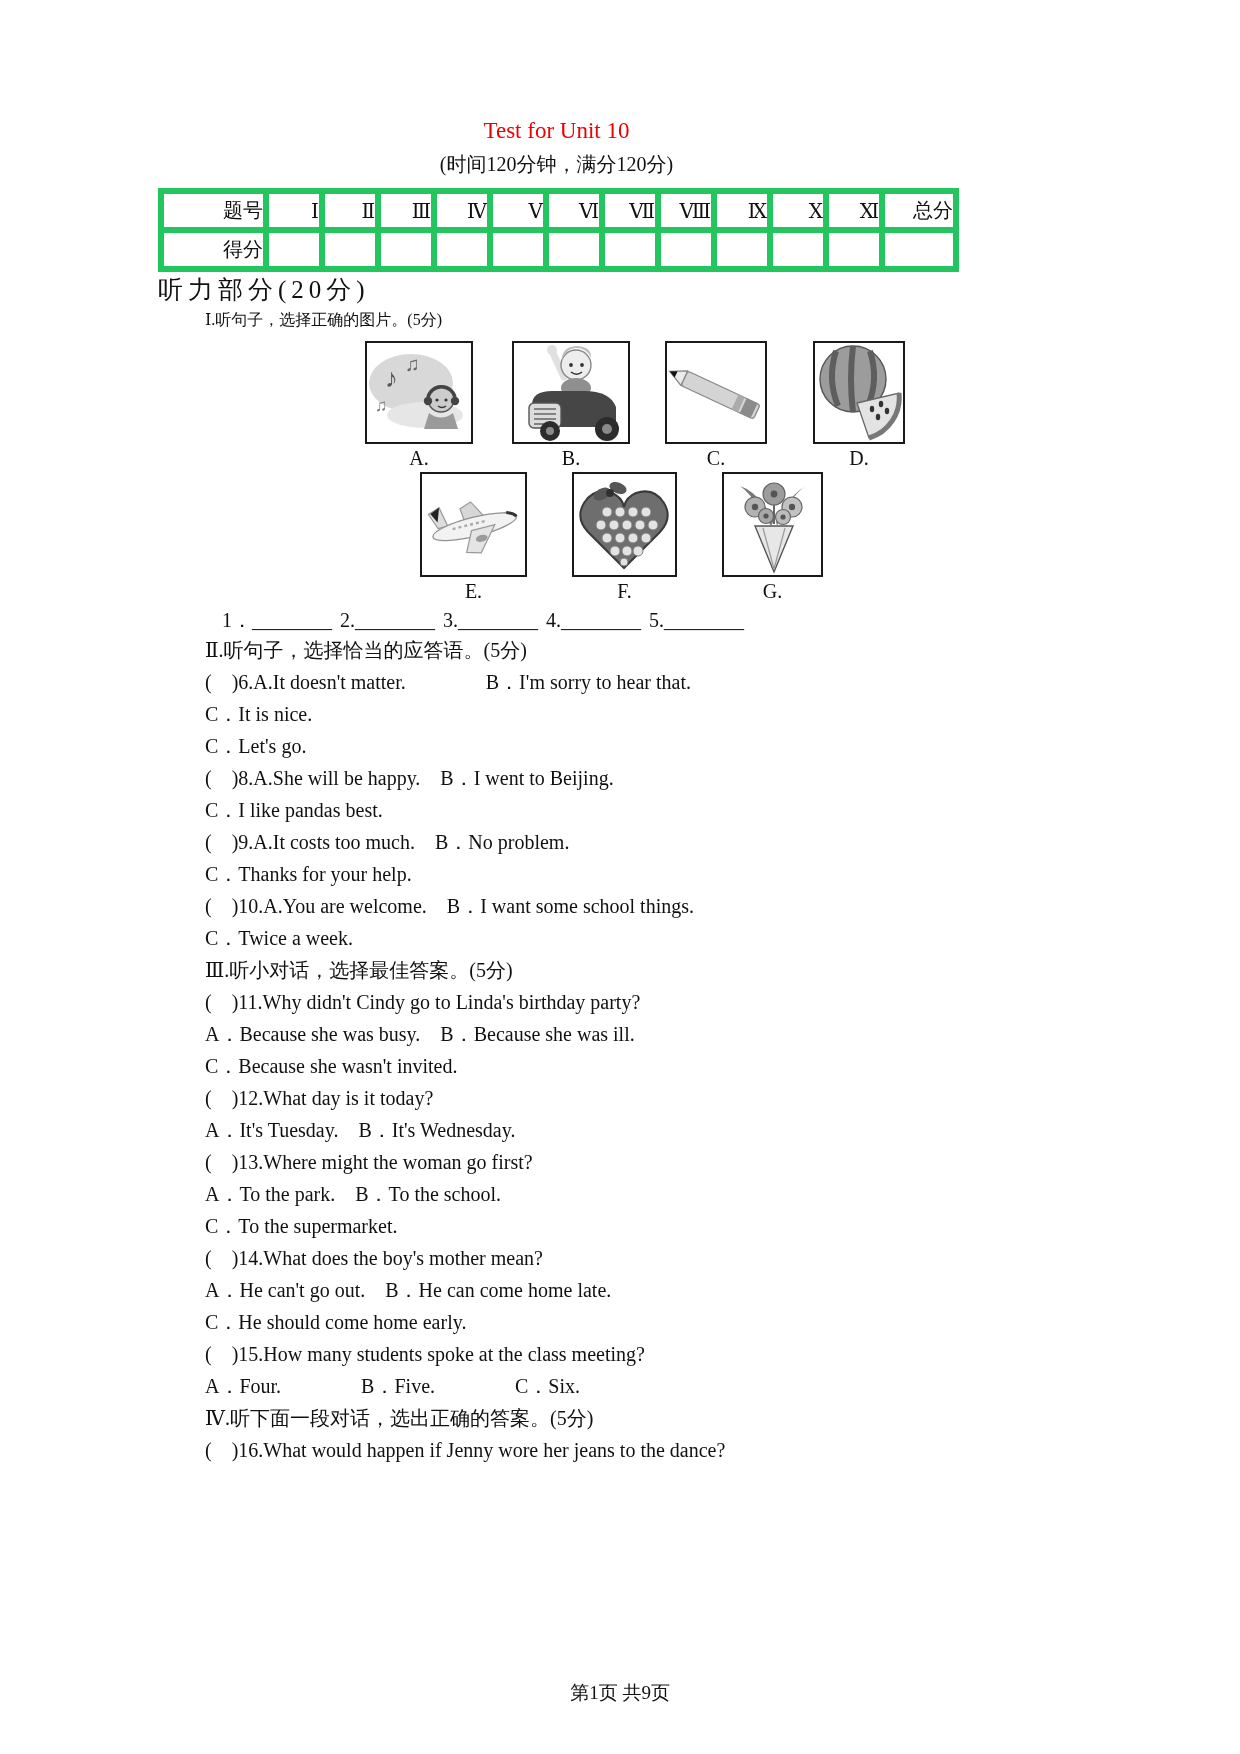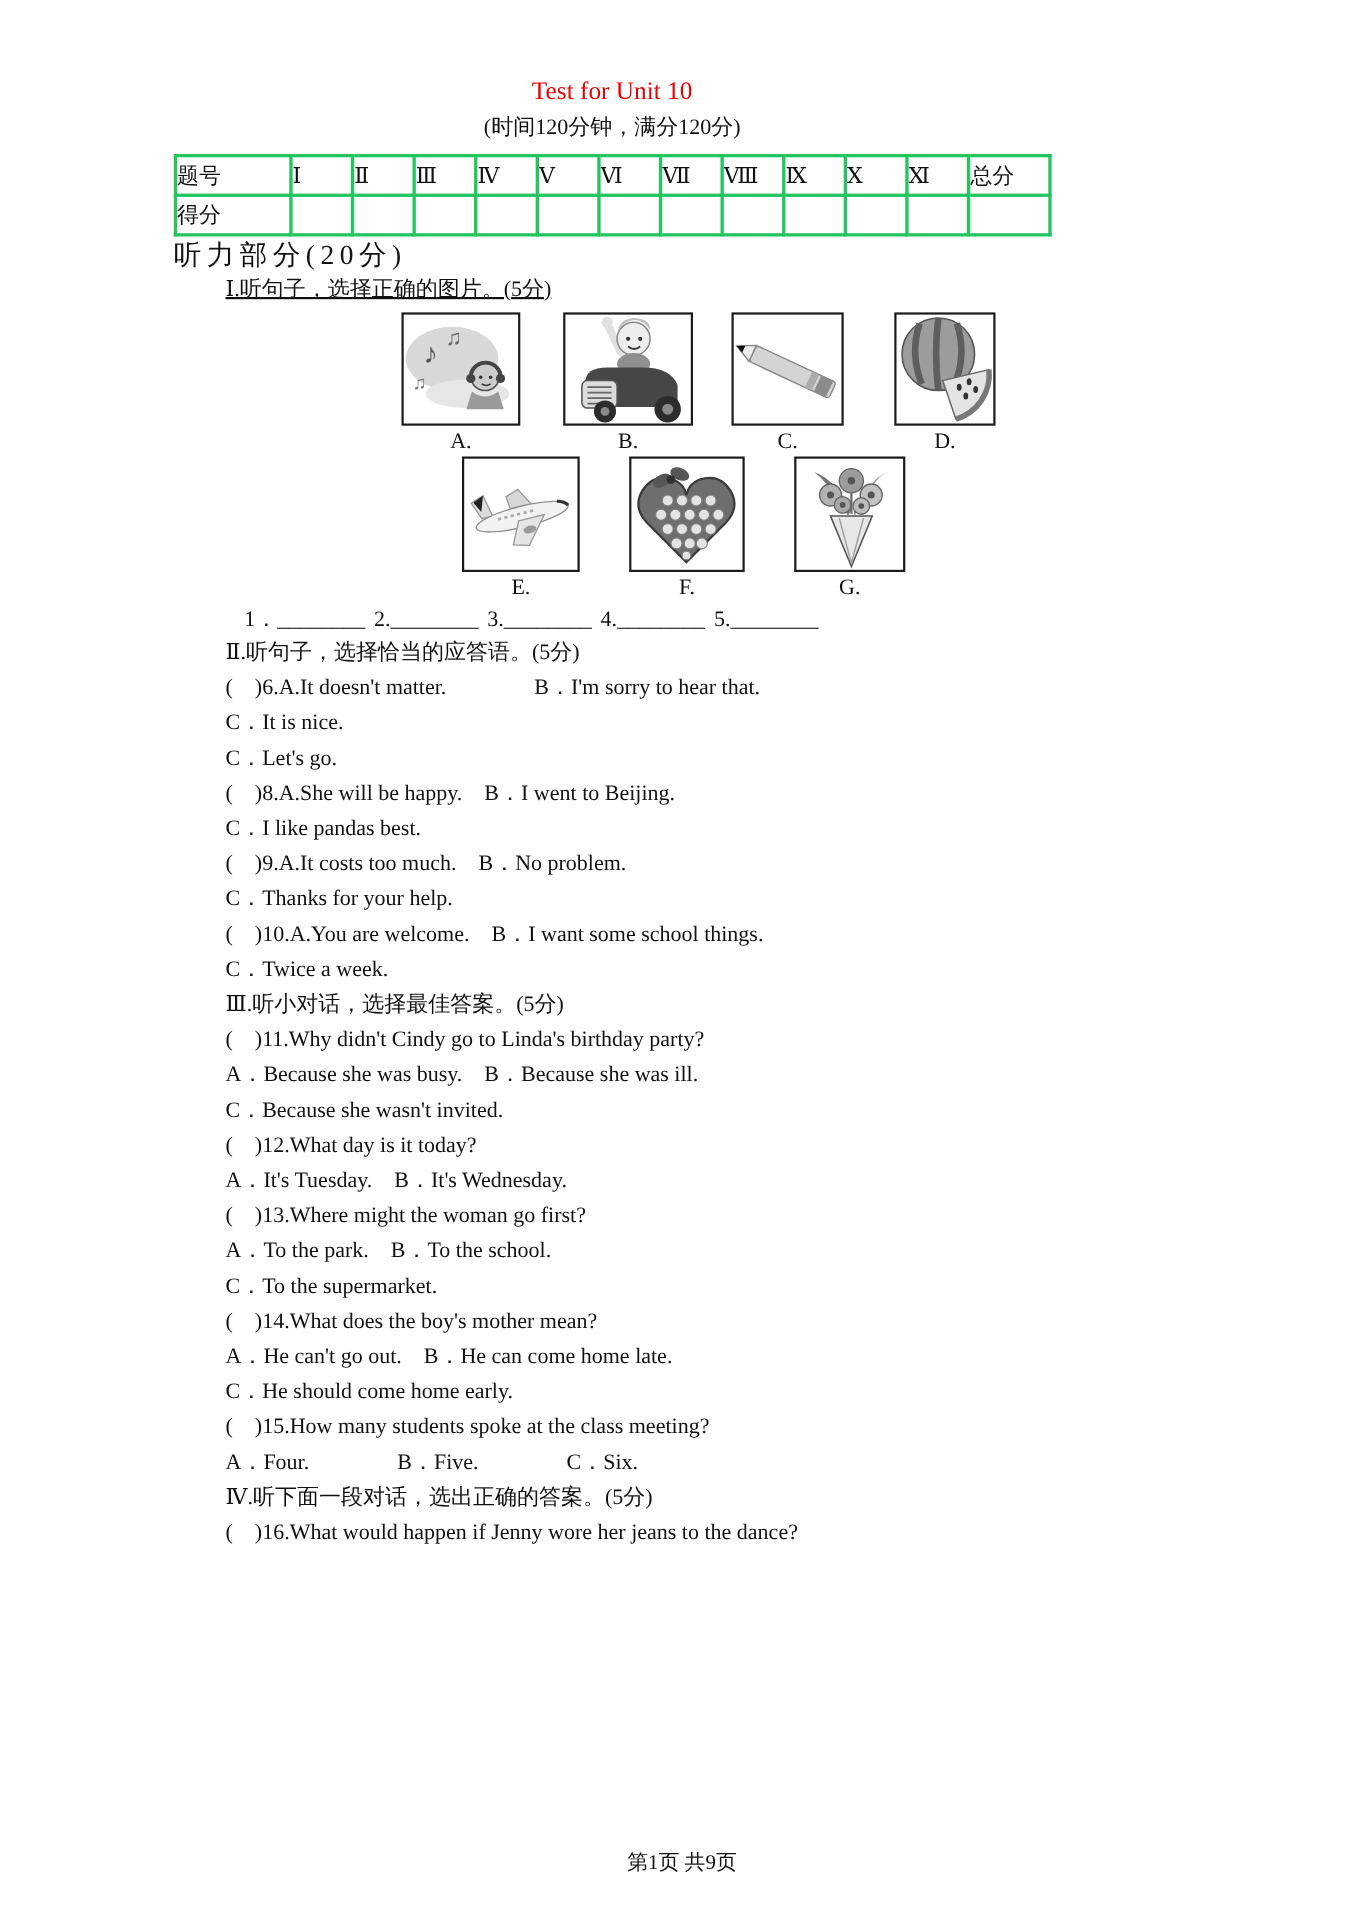--- a/index.html
+++ b/index.html
@@ -4,40 +4,40 @@
 <style>
   html,body{margin:0;padding:0;background:#fff;}
   .page{
     position:relative;
     width:1240px;height:1754px;
     background:#ffffff;
     font-family:"Liberation Serif","DejaVu Serif",serif;
     color:#111;
     overflow:hidden;
     box-sizing:border-box;
-    padding-top:68px;
+    padding-top:116px;
   }
   .content{width:797px;margin-left:158px;}
   .title{
     text-align:center;font-size:23px;line-height:30px;
     color:#ee0000;font-weight:normal;margin:0;
   }
   .subtitle{text-align:center;font-size:20px;line-height:28px;margin-top:4px;}
   table.score-table{
     border-collapse:collapse;margin-top:10px;width:797px;
     table-layout:fixed;border:2px solid #000;
   }
   table.score-table td{
-    border:3px solid #22c55e;height:33px;text-align:left;
+    border:6px solid #22c55e;height:33px;text-align:right;
     font-size:20px;padding:0;overflow:hidden;
   }
   .part-header{
     font-size:25px;line-height:30px;margin-top:3px;letter-spacing:5px;
   }
-  .sec-title{font-size:20px;line-height:30px;padding-left:47px;text-decoration:underline;}
+  .sec-title{font-size:16px;line-height:30px;padding-left:47px;}
   .pic-row{position:relative;height:129px;margin-top:6px;}
   .pic-row.second{height:130px;margin-top:2px;}
   .pic-fig{position:absolute;top:0;}
   .pic-box{
     border:2px solid #1a1a1a;background:#fff;box-sizing:border-box;
     display:block;
   }
   .pic-box svg{display:block;width:100%;height:100%;}
   .pic-label{
     text-align:center;font-size:20px;line-height:24px;margin-top:2px;

